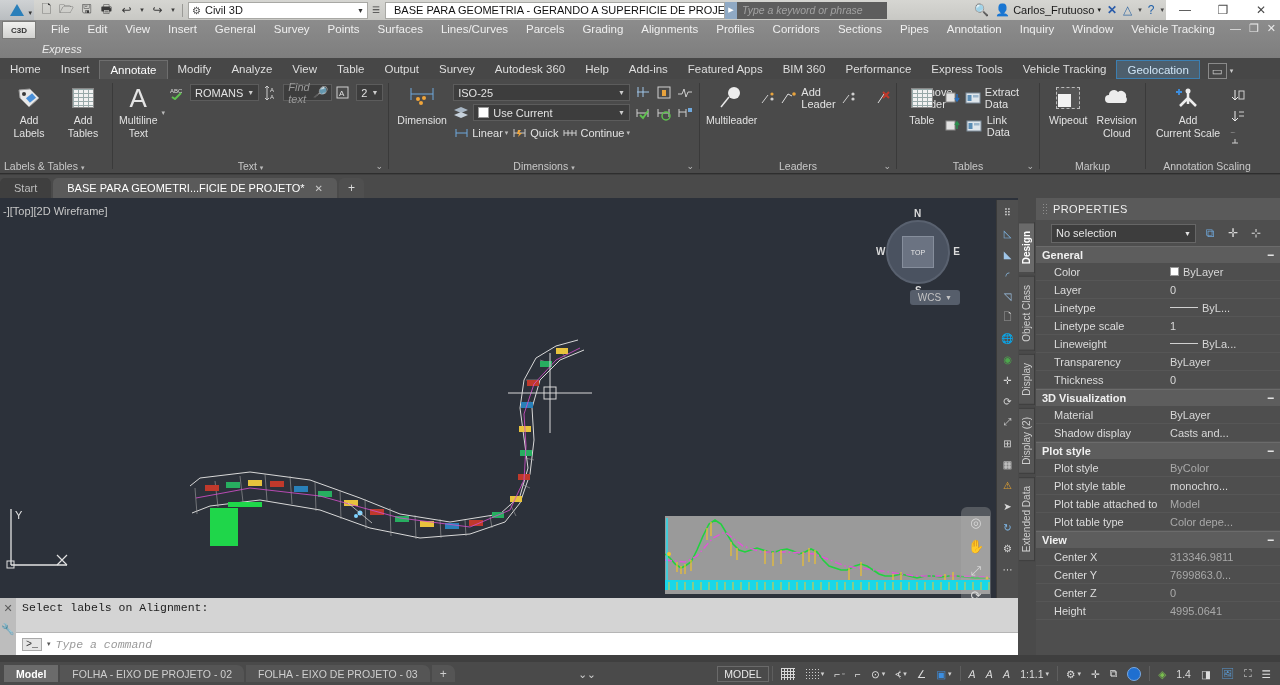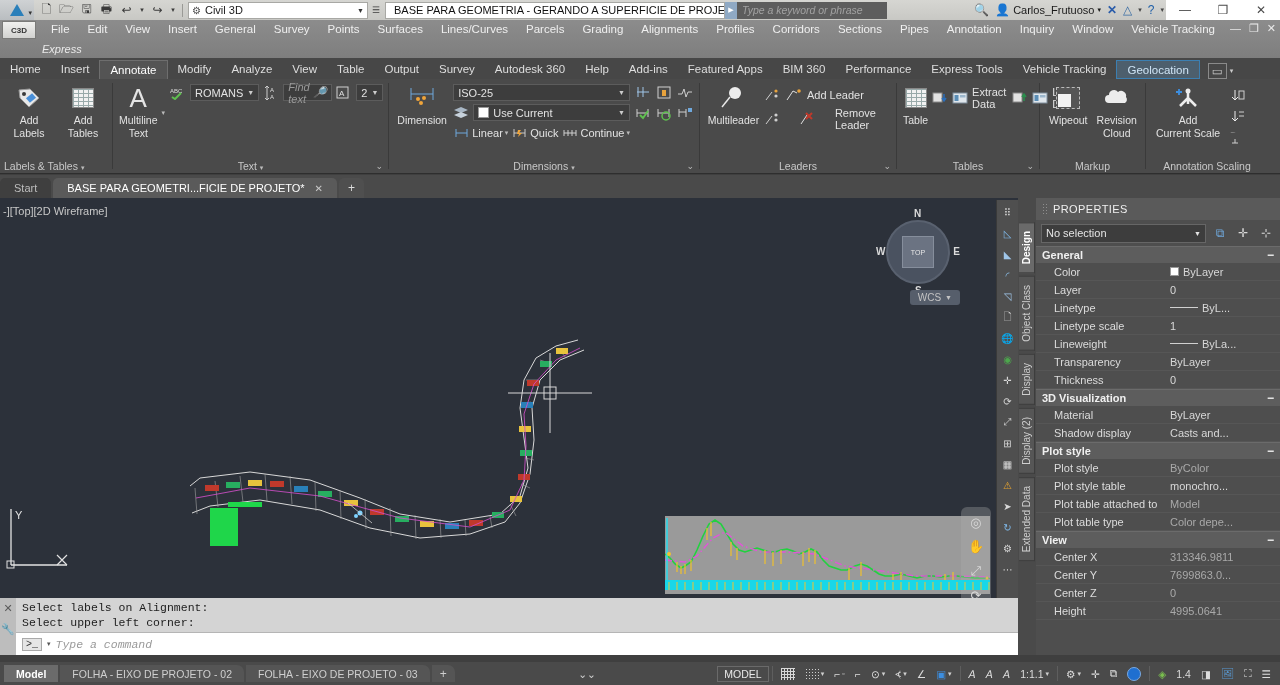--- a/index.html
+++ b/index.html
@@ -173,21 +173,21 @@
     display:flex; }
   .props-tabs { width:18px; background:#4a4a4a; display:flex; flex-direction:column; align-items:center; padding-top:24px;}
   .ptab { writing-mode:vertical-rl; transform:rotate(180deg); font-size:10px; color:#cfcfcf;
     padding:8px 2px; background:#565656; margin-bottom:3px; border:1px solid #3d3d3d; border-right:none;}
   .ptab.active { background:#6a6a6a; color:#fff; font-weight:bold;}
   .props-main { flex:1; display:flex; flex-direction:column; }
   .props-hdr { height:22px; background:#5a5a5a; display:flex; align-items:center; padding:0 6px; gap:6px;
     font-size:11px; color:#efefef; letter-spacing:.4px; }
   .grip { width:5px;height:13px;
     background-image:radial-gradient(#8e8e8e 40%,transparent 41%); background-size:3px 3px;}
-  .props-selrow { height:26px; display:flex; align-items:center; gap:5px; padding:3px 5px;}
+  .props-selrow { height:26px; display:flex; align-items:center; gap:5px; padding:3px 15px;}
   .selcombo { flex:1; height:19px; background:#3d3d3d; border:1px solid #666; display:flex;align-items:center;
     padding:0 4px; font-size:11px; color:#e4e4e4;}
   .selcombo .cr { margin-left:auto;font-size:7px;}
   .pic { width:18px;height:18px;display:flex;align-items:center;justify-content:center;font-size:12px;color:#d8d8d8;}
   .proplist { flex:1; overflow:hidden; }
   .grp { height:17px; background:#5d5d5d; display:flex;align-items:center; padding:0 6px;
     font-size:11px; font-weight:bold; color:#f0f0f0; border-top:1px solid #6b6b6b;}
   .grp .mn { margin-left:auto; font-size:12px; }
   .prow { height:18px; display:flex; align-items:center; font-size:11px; border-bottom:1px solid #565656;}
   .pk { width:130px; padding-left:18px; color:#dcdcdc; white-space:nowrap; overflow:hidden;}
@@ -530,21 +530,21 @@
       <div class="panel-body">
         <div class="bigbtn" style="width:66px">
           <div class="gl">
               <svg width="30" height="26" viewBox="0 0 30 26">
                 <path d="M4 22 L12 12" stroke="#e8e8e8" stroke-width="1.5" fill="none"></path>
                 <circle cx="17" cy="8" r="6" fill="#ededed"></circle>
               </svg>
             </div>
           <span>Multileader</span>
         </div>
-        <div style="display:flex;flex-direction:column;gap:4px;padding-top:3px">
+        <div style="display:flex;flex-direction:row;gap:4px;padding-top:3px">
           <div style="display:flex;align-items:center;gap:4px">
             <span class="icobox">
                 <svg width="16" height="14" viewBox="0 0 16 14">
                   <path d="M1 12 L7 4" stroke="#cfcfcf" fill="none"></path>
                   <circle cx="11" cy="3" r="1.6" fill="#e8a33d"></circle>
                   <circle cx="11" cy="8" r="1.6" fill="#cfcfcf"></circle>
                 </svg>
               </span>
             <span class="icobox">
                 <svg width="16" height="14" viewBox="0 0 16 14">
@@ -585,21 +585,21 @@
     <div class="panel-sep"></div>
 
     <div class="panel" style="width:142px">
       <div class="panel-body">
         <div class="bigbtn" style="width:44px">
           <div class="gl">
               <div class="ico-table"></div>
             </div>
           <span>Table</span>
         </div>
-        <div style="display:flex;flex-direction:row;gap:4px;padding-top:3px">
+        <div style="display:flex;flex-direction:column;gap:4px;padding-top:3px">
           <div style="display:flex;align-items:center;gap:4px">
             <span class="icobox">
                 <svg width="16" height="14" viewBox="0 0 16 14">
                   <rect x="1" y="2" width="9" height="9" fill="#e3e3e3" stroke="#8a8a8a"></rect>
                   <path d="M12 3 L12 9 M10 7 L12 10 L14 7" stroke="#2a6ebb" stroke-width="1.5" fill="none"></path>
                 </svg>
               </span>
             <span class="icobox">
                 <svg width="16" height="14" viewBox="0 0 16 14">
                   <rect x="1" y="2" width="14" height="10" fill="#dfe6ec" stroke="#7e8e9c"></rect>
@@ -905,21 +905,20 @@
     </div>
   </div>
 
   <div class="cmdarea">
     <div class="cmdleft">
       <span>✕</span>
       <span>🔧</span>
     </div>
     <div class="cmdhist">
       <div>Select labels on Alignment:</div>
-      <div>Select upper left corner:</div>
     </div>
     <div class="cmdinput">
       <span class="cmd-prompt">&gt;_</span>
       <span style="font-size:7px;color:#555">▾</span>
       <span class="cmd-ph">Type a command</span>
     </div>
   </div>
 
   <div class="props">
     <div class="props-tabs" id="ptabs">

